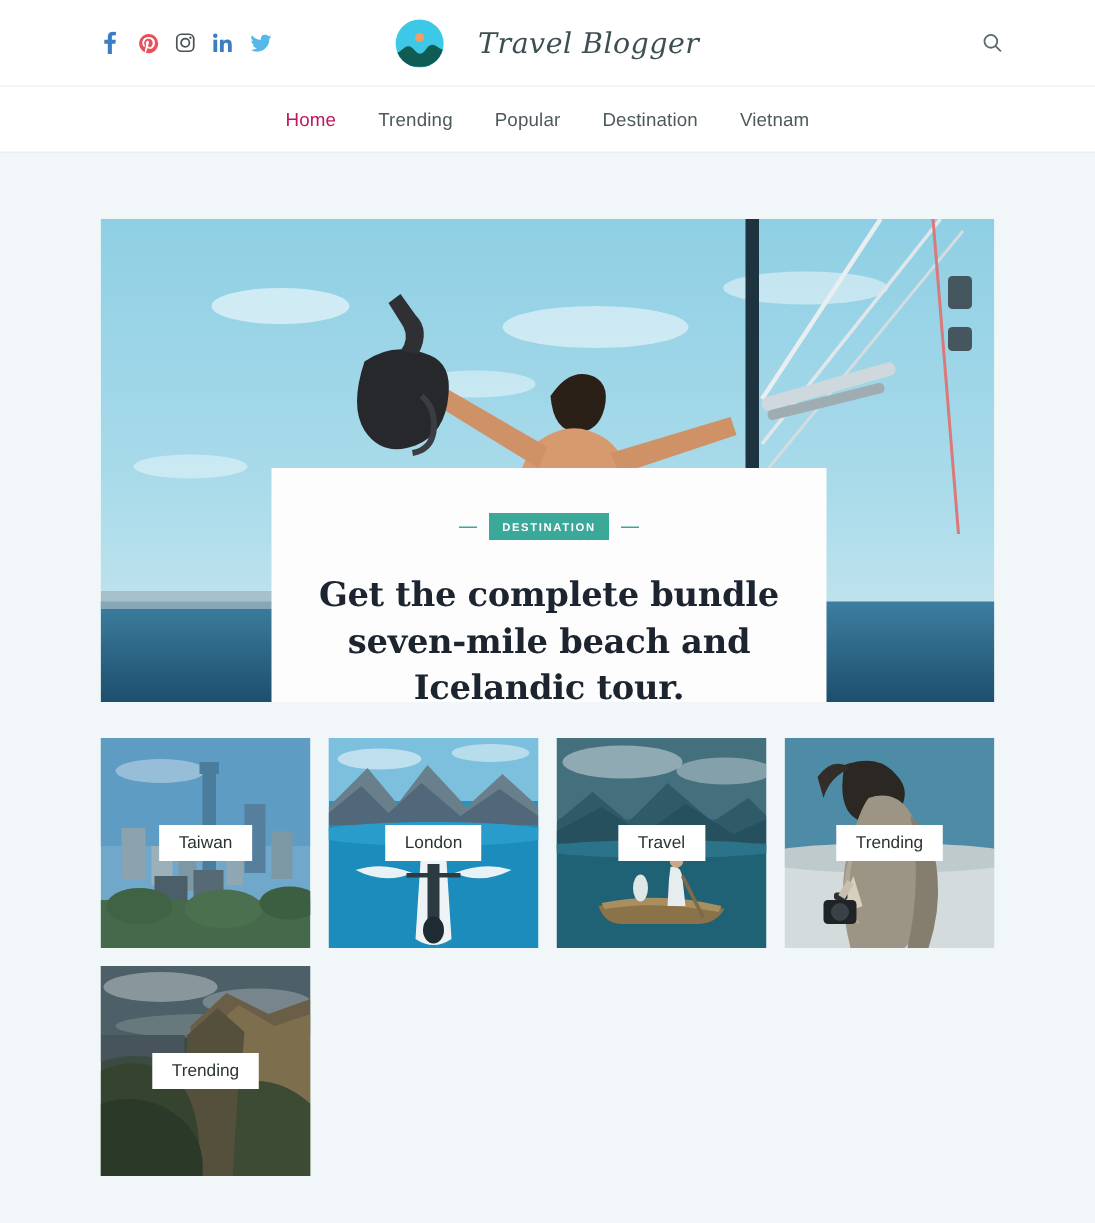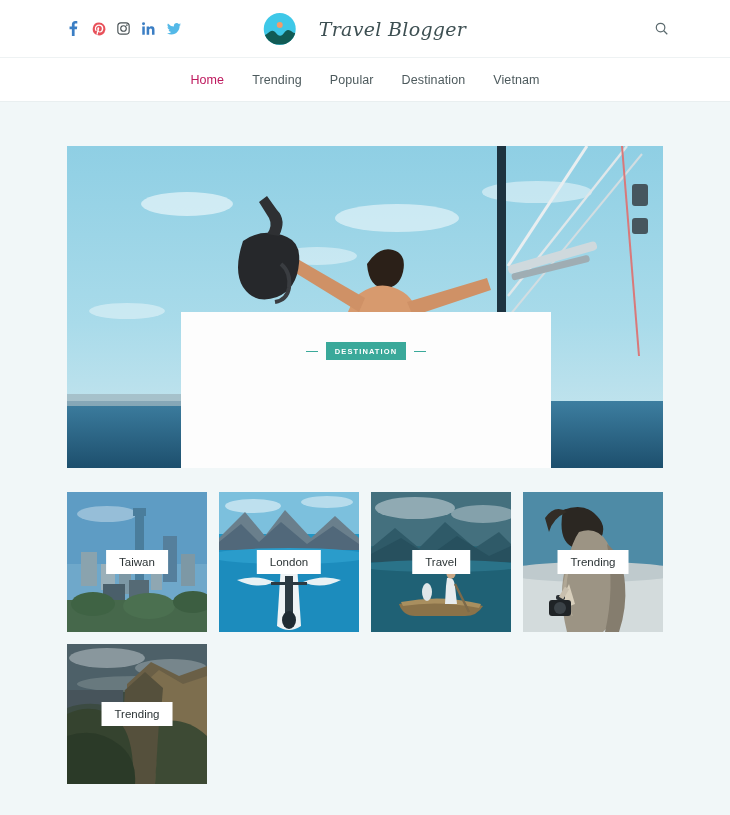--- a/index.html
+++ b/index.html
@@ -287,20 +287,21 @@
       <path d="M212 90 q8 -16 -2 -26 l-10 -14 l-8 6 l10 16 q4 8 -2 16z" fill="#2e3033"></path>
       <path d="M214 118 q10 8 8 24 q-2 12 -14 14" stroke="#3a3d41" stroke-width="4" fill="none"></path>
     </svg>
 
     <div class="hero-card">
       <div class="badge-row">
         <span class="dash"></span>
         <span class="badge">DESTINATION</span>
         <span class="dash"></span>
       </div>
+      <div class="hero-title">Get the complete bundle seven-mile beach and Icelandic tour.</div>
 
     </div>
   </div>
 
   <div class="grid">
 
     <div class="card">
       <svg class="card-photo" viewBox="0 0 140 140" preserveAspectRatio="none">
         <rect width="140" height="140" fill="#6fa8ca"></rect>
         <rect width="140" height="72" fill="#5e9cc4"></rect>

